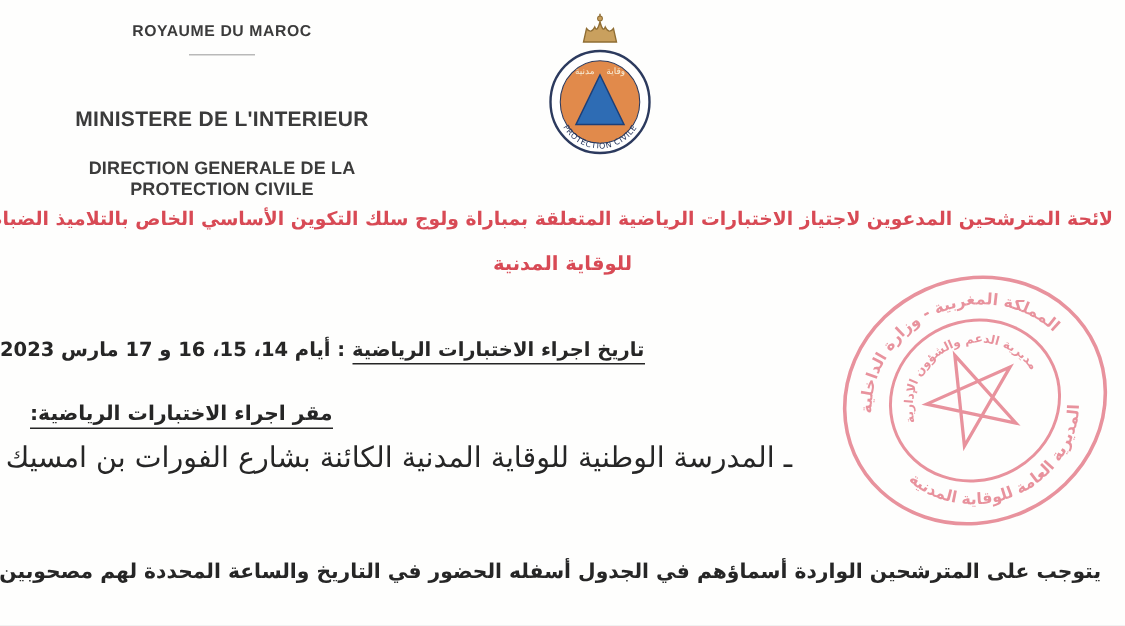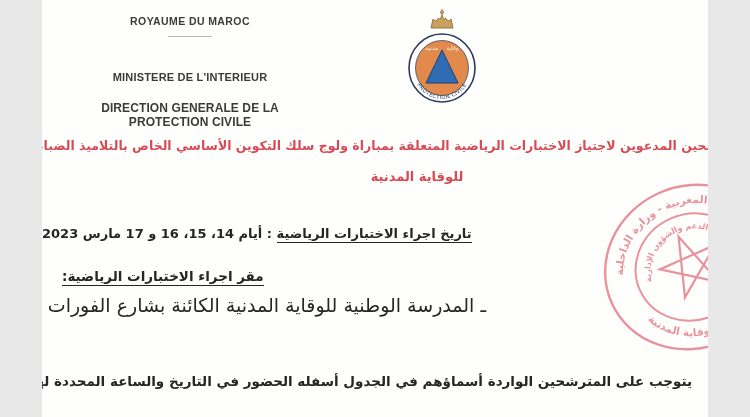--- a/index.html
+++ b/index.html
@@ -1,26 +1,26 @@
 <!DOCTYPE html>
 <html lang="ar"><head>
 <meta charset="utf-8">
 <style>
   html,body{margin:0;padding:0;background:#e8e8e8;}
   .page{
-    position:relative;width:666px;height:417px;background:#fefefdFF;
+    position:relative;width:750px;height:417px;background:#fefefdFF;
     background:#fefefd;overflow:hidden;margin:0 auto;
     font-family:"DejaVu Sans",sans-serif;color:#262626;
   }
   
   .hdr-left{position:absolute;left:28px;top:15px;width:240px;text-align:center;
     font-family:"Liberation Sans",sans-serif;color:#3b3b3b;font-weight:bold;}
   .hdr-left .l1{font-size:10.5px;letter-spacing:.4px;}
   .hdr-left .rule{width:44px;height:1px;background:#b9b9b9;margin:9px auto 8px auto;}
-  .hdr-left .l2{font-size:11px;letter-spacing:.2px;margin-top:34px;}
+  .hdr-left .l2{font-size:14px;letter-spacing:.2px;margin-top:34px;}
   .hdr-left .l3{font-size:12px;margin-top:18px;letter-spacing:.1px;}
   
   .hdr-right{position:absolute;right:10px;top:9px;width:200px;text-align:center;font-weight:bold;}
   .hdr-right .ar{font-size:10.5px;direction:rtl;color:#2e2e2e;line-height:13px;}
   .hdr-right .tif{font-size:8.5px;color:#3a3a3a;line-height:11px;margin-top:2px;margin-bottom:7px;letter-spacing:.5px;}
   
   .logo{position:absolute;left:358px;top:4px;width:84px;height:100px;}
   
   .title{position:absolute;left:8px;top:130px;width:734px;text-align:center;direction:rtl;
     color:#d84a55;font-weight:bold;}

